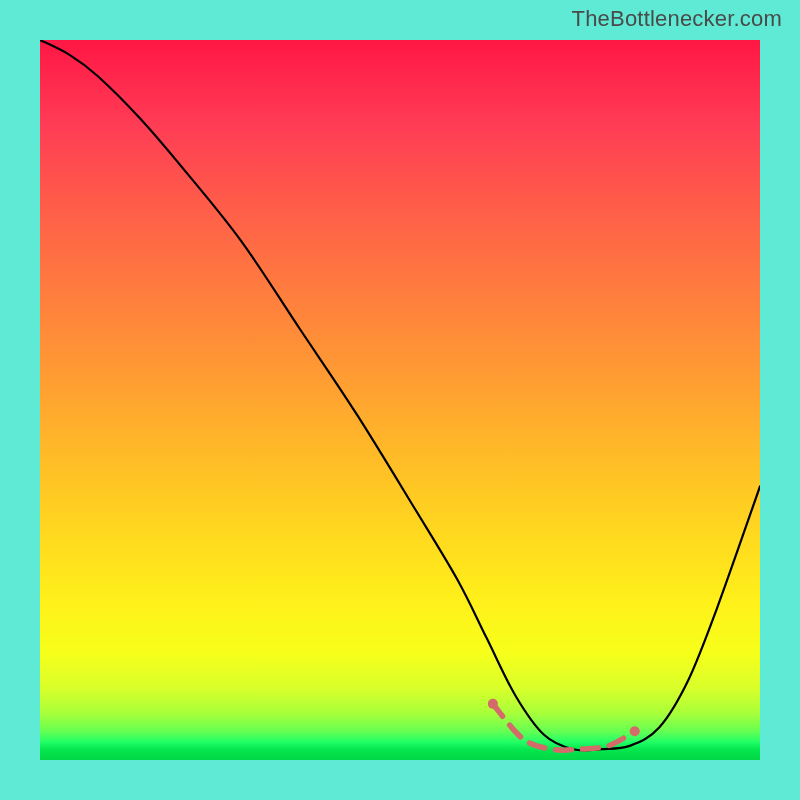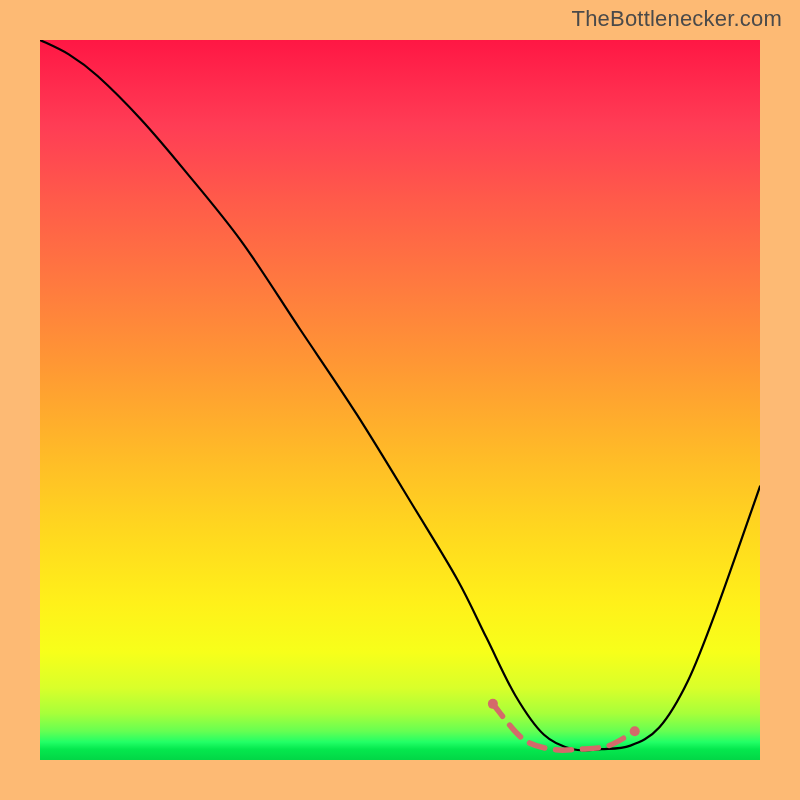--- a/index.html
+++ b/index.html
@@ -8,21 +8,21 @@
     width: 800px;
     height: 800px;
     background: #000;
     overflow: hidden;
     font-family: Arial, Helvetica, sans-serif;
   }
   .frame {
     position: relative;
     width: 800px;
     height: 800px;
-    background: #fdba74;
+    background: #5eead4;
   }
   .plot-area {
     position: absolute;
     left: 40px;
     top: 40px;
     width: 720px;
     height: 720px;
     
     background: linear-gradient(
       to bottom,

